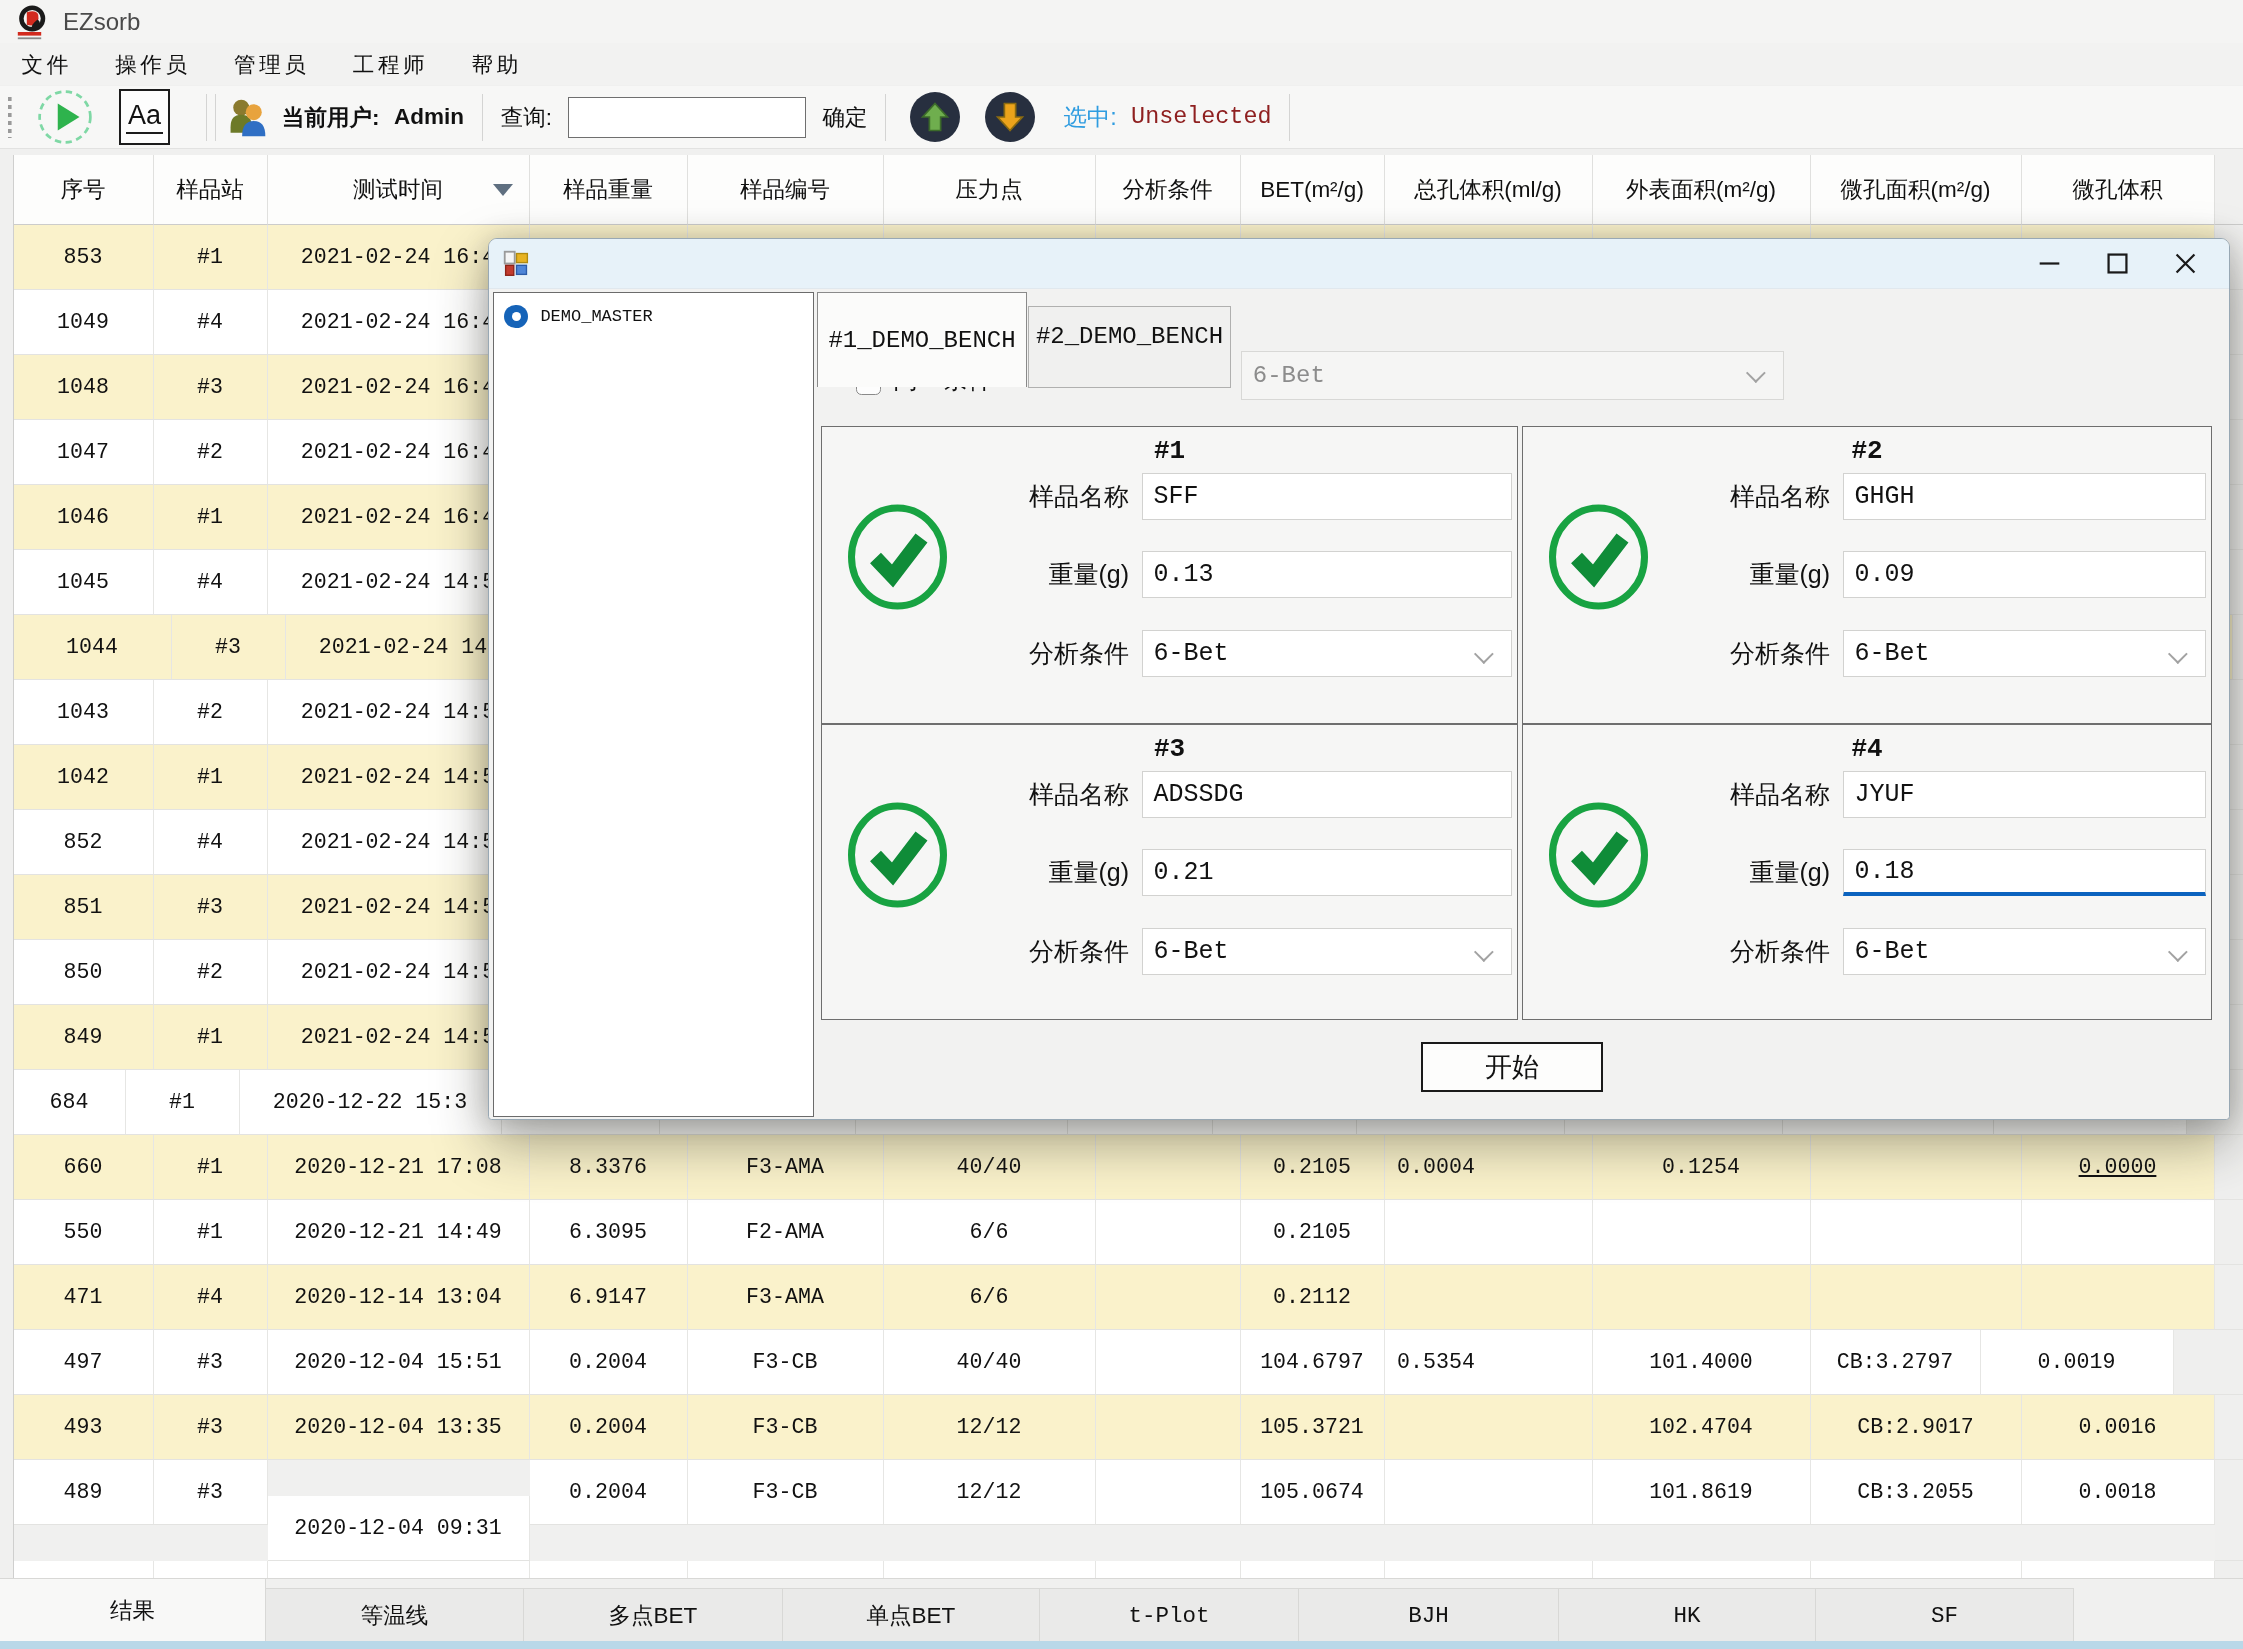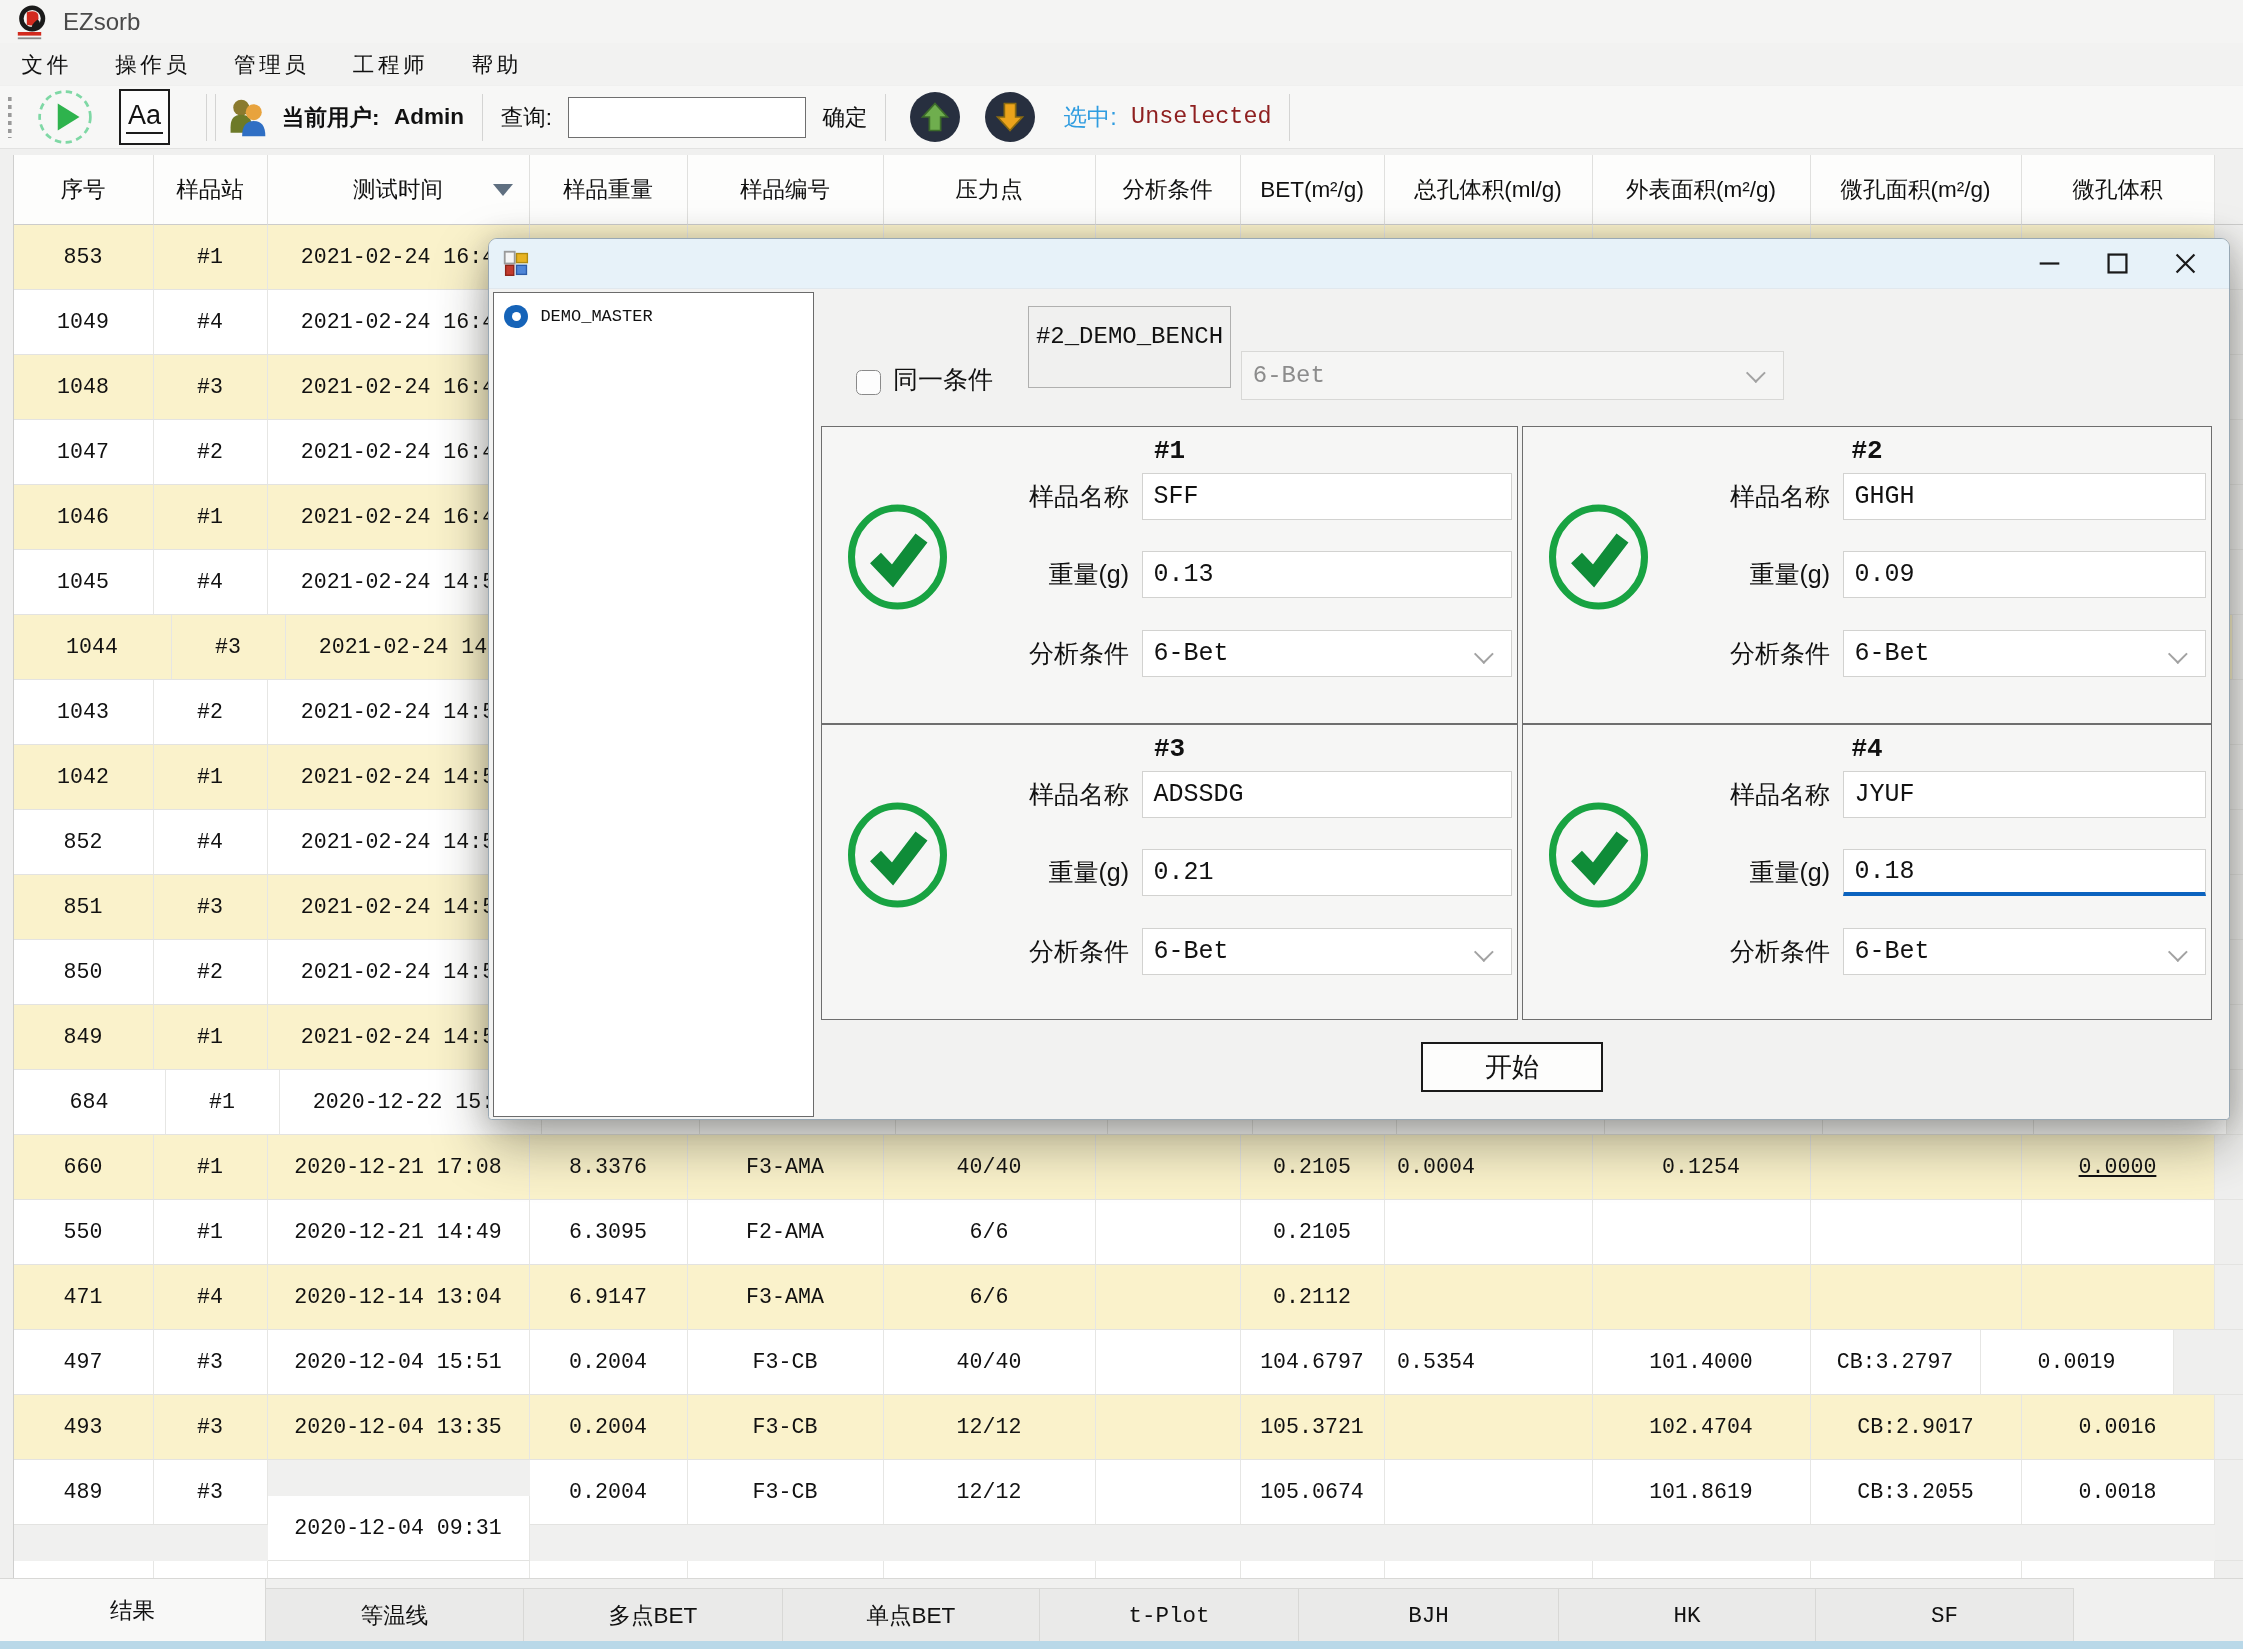--- a/index.html
+++ b/index.html
@@ -396,21 +396,21 @@
           <div class="g-cell" style="width: 145px;"></div>
           <div class="g-cell" style="width: 144px;"></div>
           <div class="g-cell al" style="width: 208px;"></div>
           <div class="g-cell" style="width: 218px;"></div>
           <div class="g-cell" style="width: 211px;"></div>
           <div class="g-cell" style="width: 193px;"></div>
           <div class="g-filler"></div>
         </div>
         <div class="g-row">
           <div class="g-rowhead"></div>
-          <div class="g-cell" style="width: 152px;">684</div>
+          <div class="g-cell" style="width: 112px;">684</div>
           <div class="g-cell" style="width: 114px;">#1</div>
           <div class="g-cell" style="width: 262px;">2020-12-22 15:3</div>
           <div class="g-cell" style="width: 158px;"></div>
           <div class="g-cell" style="width: 196px;"></div>
           <div class="g-cell" style="width: 212px;"></div>
           <div class="g-cell" style="width: 145px;"></div>
           <div class="g-cell" style="width: 144px;"></div>
           <div class="g-cell al" style="width: 208px;"></div>
           <div class="g-cell" style="width: 218px;"></div>
           <div class="g-cell" style="width: 211px;"></div>
@@ -569,20 +569,21 @@
       </div>
     </div>
 
     <div class="listbox">
       <div class="lb-item">
         <div class="radio"></div>
         <div class="lb-text mono">DEMO_MASTER</div>
       </div>
     </div>
 
+    <div class="dtab dtab1 mono">#1_DEMO_BENCH</div>
     <div class="dtab dtab2 mono">#2_DEMO_BENCH</div>
 
     <div class="chkbox"></div>
     <div class="chklabel">同一条件</div>
     <div class="condlabel">分析条件:</div>
     <div class="condcombo">
       <span class="mono">6-Bet</span>
       <span class="chev"></span>
     </div>
 

